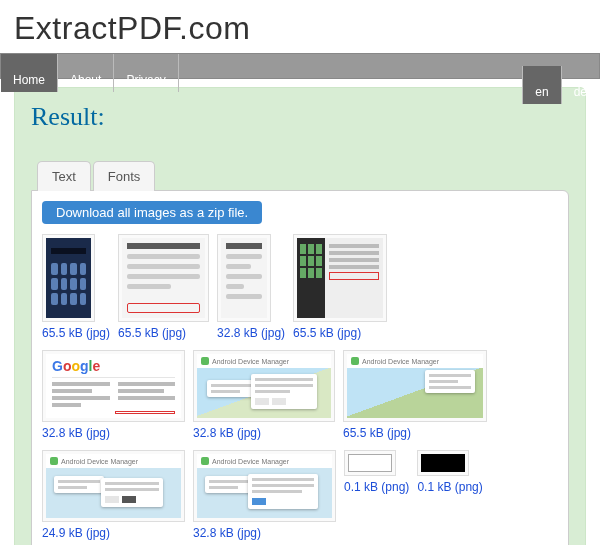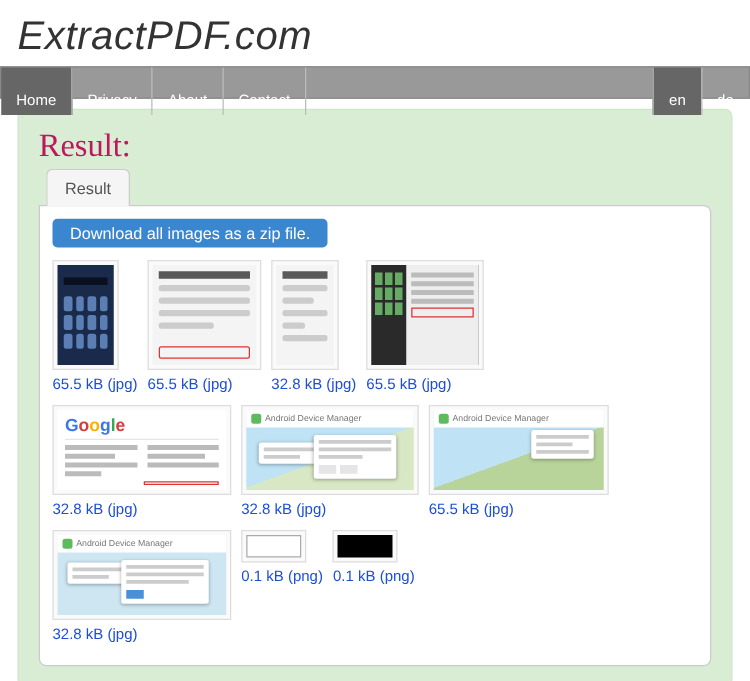--- a/index.html
+++ b/index.html
@@ -1,26 +1,26 @@
 <!DOCTYPE html>
 <html><head>
   <meta charset="utf-8">
   <style>
     * { box-sizing: border-box; margin: 0; padding: 0; }
     body { font-family: Arial, Helvetica, sans-serif; font-size: 13px; color: #333; background: #fff; width: 600px; }
-    .wrap { padding: 10px 14px 0 14px; font-style: italic; }
+    .wrap { padding: 10px 14px 0 14px; }
     .logo { font-family: Impact, "Arial Black", sans-serif; font-size: 32px; letter-spacing: 0.5px; color: #333; margin-bottom: 6px; font-weight: normal; }
     .navbar { display: flex; background: #999; height: 26px; border: 1px solid #888; }
     .nav-left { display: flex; flex: 1; }
     .nav-right { display: flex; }
     .nav-item { color: #fff; padding: 19px 12px; font-size: 12px; border-right: 1px solid #bbb; cursor: pointer; }
     .nav-item.active { background: #666; }
-    .nav-right .nav-item { border-left: 1px solid #bbb; border-right: none; }
+    .nav-right .nav-item { border-left: 1px solid #bbb; border-right: none; margin-top: 12px; }
     .resultbox { margin: 8px 14px 14px 14px; background: #d8edd4; border: 1px solid #cde6c8; border-radius: 6px; padding: 14px 16px 16px 16px; }
-    .result-title { font-family: Georgia, serif; font-size: 26px; font-weight: normal; margin-bottom: 2px; color: #be185d; }
+    .result-title { font-family: Georgia, serif; font-size: 26px; font-weight: normal; margin-bottom: 28px; color: #0369a1; }
     .tabs { display: flex; gap: 2px; padding-left: 6px; }
     .tab { background: #f5f5f5; border: 1px solid #ccc; border-bottom: none; border-radius: 5px 5px 0 0; padding: 7px 14px; font-size: 13px; color: #555; cursor: pointer; position: relative; top: 1px; }
     .tab.active { background: #fff; border-bottom: 1px solid #fff; color: #555; }
     .panel { background: #fff; border: 1px solid #ccc; border-radius: 0 6px 6px 6px; padding: 10px 10px 18px 10px; }
     .dl-btn { display: inline-block; background: #3a87d0; color: #fff; border: none; border-radius: 4px; padding: 4px 14px; font-size: 13px; cursor: pointer; margin-bottom: 10px; }
     .images-wrap { }
     .row { display: flex; flex-wrap: nowrap; gap: 8px; margin-bottom: 10px; }
     .thumb-item { display: flex; flex-direction: column; }
     .thumb-box { border: 1px solid #ddd; background: #fafafa; padding: 3px; margin-bottom: 4px; display: flex; align-items: center; justify-content: center; overflow: hidden; }
     .caption { font-size: 12px; color: #1d4ed8; }
@@ -59,35 +59,35 @@
 </head>
 <body>
 
 <div class="wrap">
   <div class="logo">ExtractPDF.com</div>
 </div>
 
 <div class="navbar">
   <div class="nav-left">
     <div class="nav-item active">Home</div>
+    <div class="nav-item">About</div>
     <div class="nav-item">Privacy</div>
-    <div class="nav-item">About</div>
-    <div class="nav-item">Contact</div>
   </div>
   <div class="nav-right">
     <div class="nav-item active">en</div>
     <div class="nav-item">de</div>
   </div>
 </div>
 
 <div class="resultbox">
   <div class="result-title">Result:</div>
 
   <div class="tabs">
-    <div class="tab">Result</div>
+    <div class="tab">Text</div>
+    <div class="tab">Fonts</div>
   </div>
 
   <div class="panel">
     <button class="dl-btn">Download all images as a zip file.</button>
 
     <div class="images-wrap">
 
       <div class="row">
         <div class="thumb-item">
           <div class="thumb-box" style="width:53px;height:88px">
@@ -223,20 +223,40 @@
 
       <div class="row" style="margin-bottom:0">
         <div class="thumb-item">
           <div class="thumb-box" style="width:143px;height:72px">
             <div class="ph-map" style="background:#cde6f2">
                 <div class="title">Android Device Manager</div>
                 <div class="dialog" style="left:8px;top:22px;width:50px;">
                   <span></span>
                   <span style="width:70%"></span>
                 </div>
+                <div class="dialog" style="right:18px;top:24px;width:62px;">
+                  <span></span>
+                  <span></span>
+                  <div class="btns">
+                    <i></i>
+                    <i style="background:#555"></i>
+                  </div>
+                </div>
+              </div>
+          </div>
+          <div class="caption">24.9 kB (jpg)</div>
+        </div>
+        <div class="thumb-item">
+          <div class="thumb-box" style="width:143px;height:72px">
+            <div class="ph-map" style="background:#cde6f2">
+                <div class="title">Android Device Manager</div>
+                <div class="dialog" style="left:8px;top:22px;width:50px;">
+                  <span></span>
+                  <span style="width:70%"></span>
+                </div>
                 <div class="dialog" style="right:14px;top:20px;width:70px;">
                   <span></span>
                   <span></span>
                   <span style="width:80%"></span>
                   <div class="btns">
                     <i style="background:#4a90d9"></i>
                   </div>
                 </div>
               </div>
           </div>

